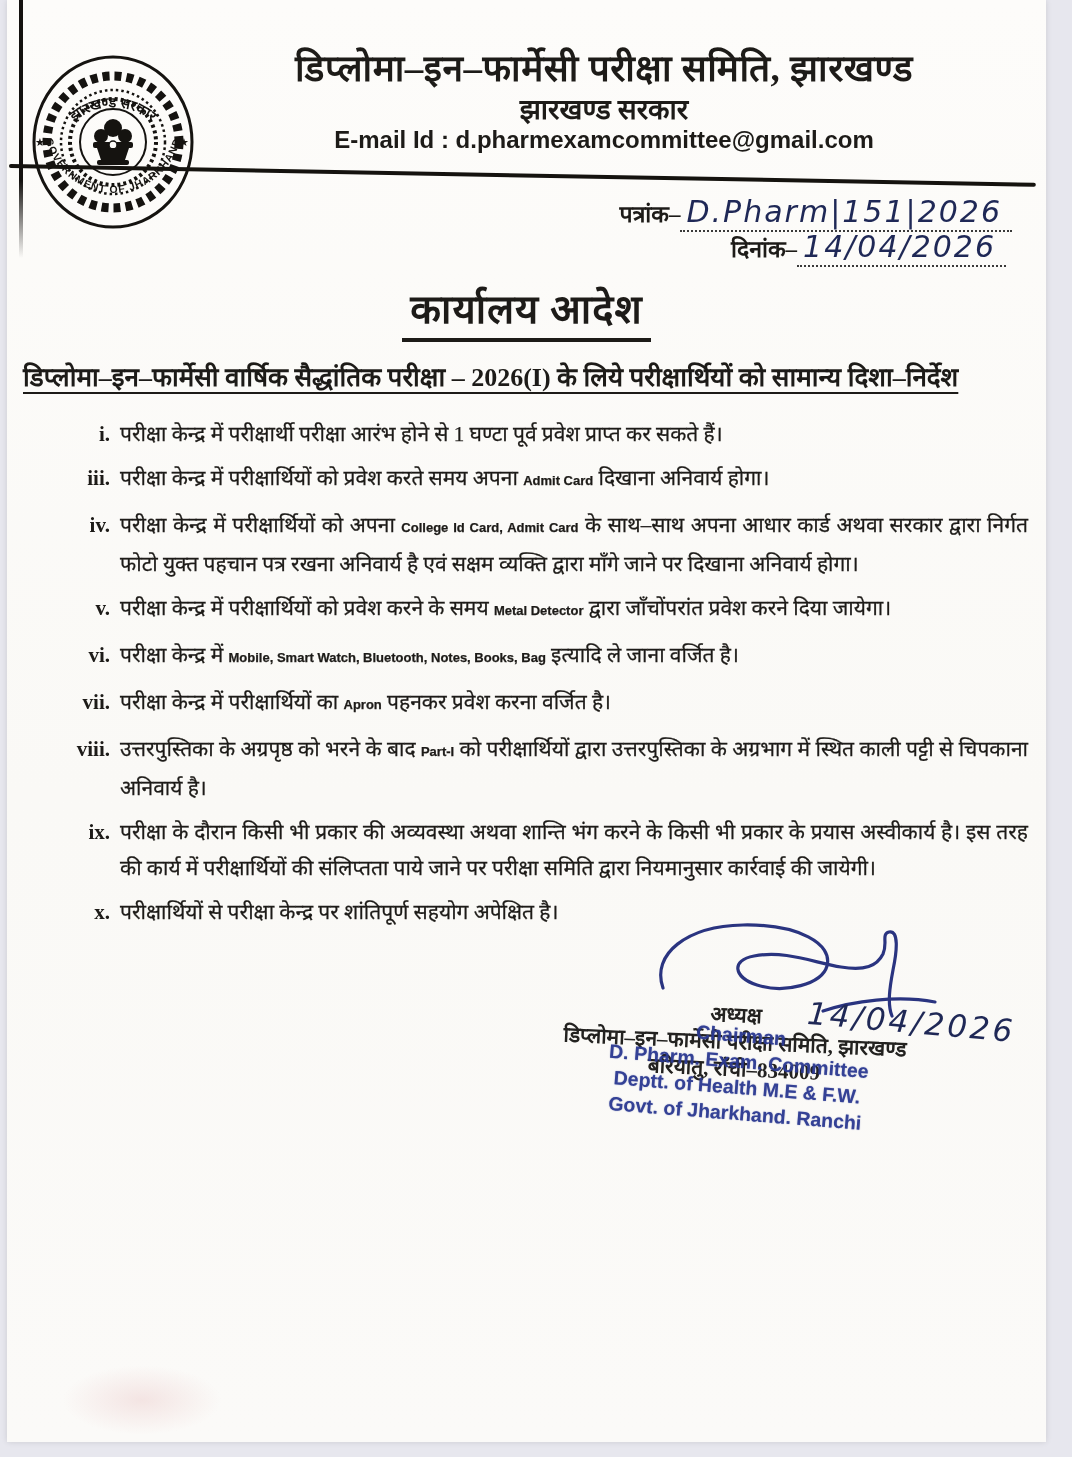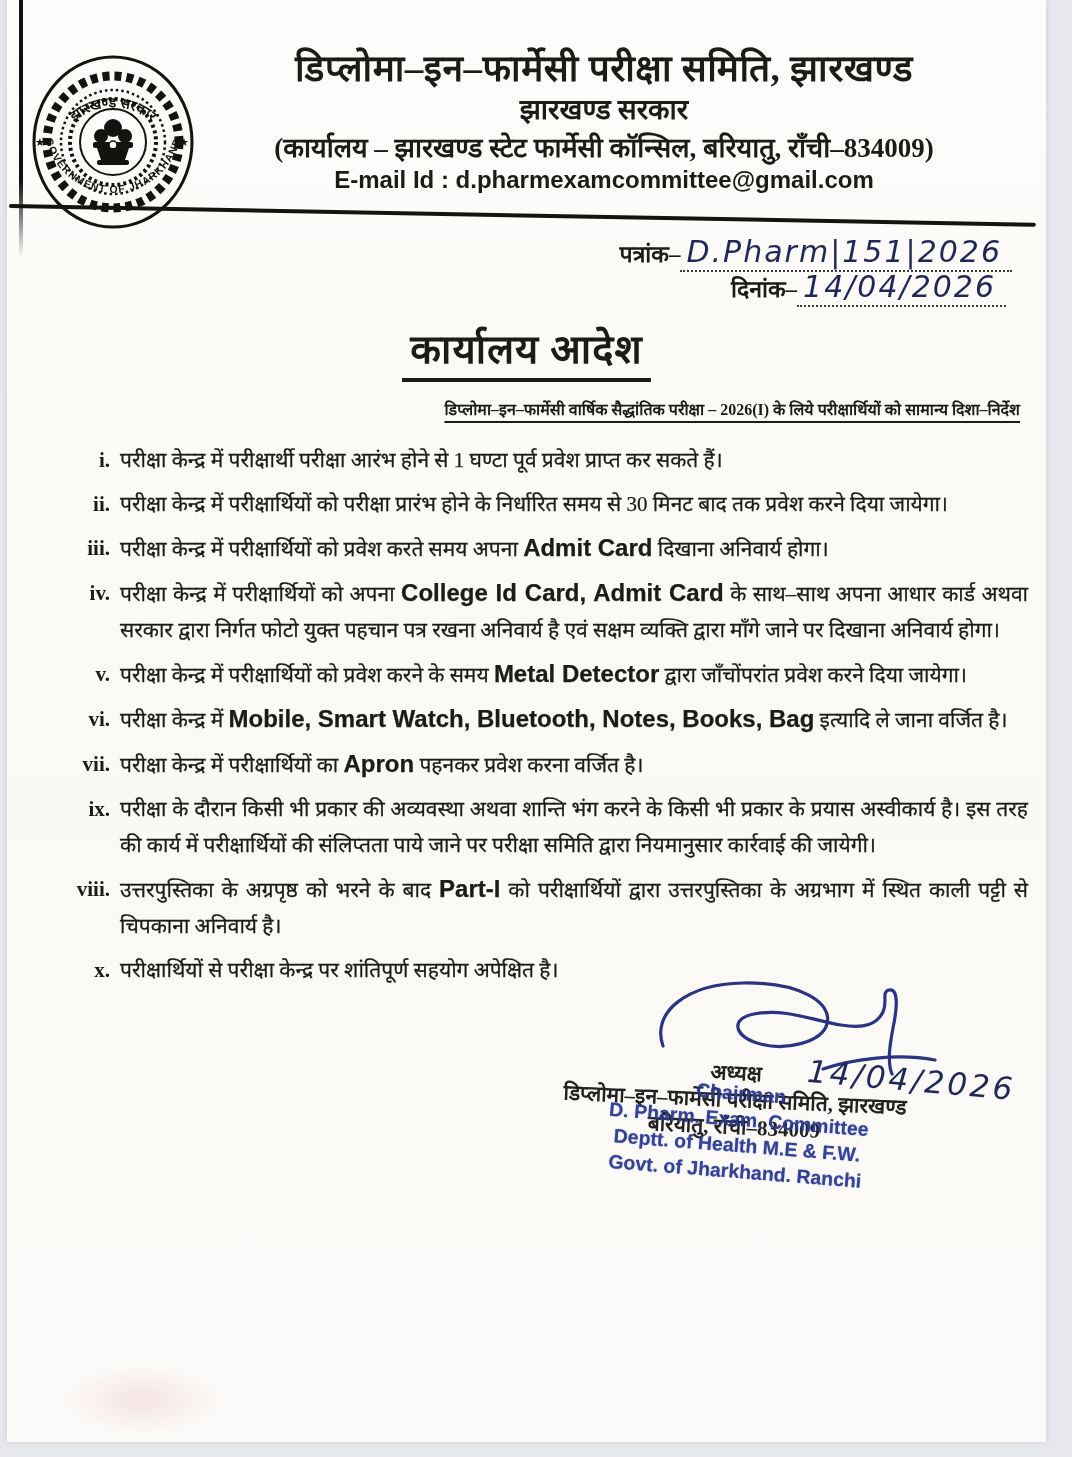--- a/index.html
+++ b/index.html
@@ -51,30 +51,30 @@
   }
   .ref-date{margin-right:6px;}
 
   
   .title-wrap{text-align:center;margin-top:16px;}
   .order-title{
     display:inline-block;font-size:40px;font-weight:bold;letter-spacing:1px;
     border-bottom:4px solid #1d1b18;padding:0 8px 3px;
   }
   .order-subtitle{
-    margin:16px 26px 0 16px;text-align:right;font-size:16px;font-weight:bold;
+    margin:16px 26px 0 16px;text-align:left;font-size:26px;font-weight:bold;
     text-decoration:underline;text-decoration-thickness:2px;text-underline-offset:6px;
   }
 
   
   .directives{margin:22px 18px 0 48px;}
   .item{display:flex;margin-bottom:8px;font-size:21px;line-height:36px;}
   .num{flex:none;width:55px;text-align:right;font-weight:bold;padding-right:10px;}
   .txt{flex:1;text-align:justify;-webkit-text-stroke:.25px #1d1b18;}
-  .txt b{font-family:"Liberation Sans","DejaVu Sans",sans-serif;font-size:24px;}
+  .txt b{font-family:"Liberation Sans","DejaVu Sans",sans-serif;font-size:13px;}
 
   
   .sig-area{position:relative;height:292px;margin-top:4px;}
   .sig-svg{position:absolute;left:636px;top:-22px;}
   .sig-date{
     position:absolute;left:800px;top:66px;font-size:31px;letter-spacing:3px;
     transform:rotate(5deg);white-space:nowrap;
   }
   .sign-hi{
     position:absolute;left:448px;top:64px;width:560px;text-align:center;
@@ -128,21 +128,20 @@
       <text font-family="Liberation Sans, DejaVu Sans, sans-serif" font-size="10.5" font-weight="bold" letter-spacing="1" fill="#151310">
         <textPath href="#arcBot" startOffset="50%" text-anchor="middle">GOVERNMENT OF JHARKHAND</textPath>
       </text>
       <text x="8" y="96" font-size="11" fill="#151310">★</text>
       <text x="152" y="96" font-size="11" fill="#151310">★</text>
     </svg>
 
     <div class="head-text">
       <div class="org-line1">डिप्लोमा–इन–फार्मेसी परीक्षा समिति, झारखण्ड</div>
       <div class="org-line3">झारखण्ड सरकार</div>
-      <div class="office-line">(कार्यालय – झारखण्ड स्टेट फार्मेसी कॉन्सिल, बरियातु, राँची–834009)</div>
       <div class="email-line">E-mail Id : d.pharmexamcommittee@gmail.com</div>
     </div>
 
     <div class="head-rule"></div>
   </div>
 
   <div class="ref-row">
     <div>
       <span class="ref-label">पत्रांक–</span><span class="hand hand-value">D.Pharm|151|2026</span>
     </div>
@@ -155,50 +154,46 @@
     <div class="order-title">कार्यालय आदेश</div>
   </div>
   <div class="order-subtitle">डिप्लोमा–इन–फार्मेसी वार्षिक सैद्धांतिक परीक्षा – 2026(I) के लिये परीक्षार्थियों को सामान्य दिशा–निर्देश</div>
 
   <div class="directives">
       <div class="item">
         <span class="num">i.</span>
         <span class="txt"><span>परीक्षा केन्द्र में परीक्षार्थी परीक्षा आरंभ होने से 1 घण्टा पूर्व प्रवेश प्राप्त कर सकते हैं।</span></span>
       </div>
       <div class="item">
-        <span class="num">ii.</span>
-        <span class="txt"><span>परीक्षा केन्द्र में परीक्षार्थियों को परीक्षा प्रारंभ होने के निर्धारित समय से 30 मिनट बाद तक प्रवेश करने दिया जायेगा।</span></span>
-      </div>
-      <div class="item">
         <span class="num">iii.</span>
         <span class="txt"><span>परीक्षा केन्द्र में परीक्षार्थियों को प्रवेश करते समय अपना </span><b>Admit Card</b><span> दिखाना अनिवार्य होगा।</span></span>
       </div>
       <div class="item">
         <span class="num">iv.</span>
         <span class="txt"><span>परीक्षा केन्द्र में परीक्षार्थियों को अपना </span><b>College Id Card, Admit Card</b><span> के साथ–साथ अपना आधार कार्ड अथवा सरकार द्वारा निर्गत फोटो युक्त पहचान पत्र रखना अनिवार्य है एवं सक्षम व्यक्ति द्वारा माँगे जाने पर दिखाना अनिवार्य होगा।</span></span>
       </div>
       <div class="item">
         <span class="num">v.</span>
         <span class="txt"><span>परीक्षा केन्द्र में परीक्षार्थियों को प्रवेश करने के समय </span><b>Metal Detector</b><span> द्वारा जाँचोंपरांत प्रवेश करने दिया जायेगा।</span></span>
       </div>
       <div class="item">
         <span class="num">vi.</span>
         <span class="txt"><span>परीक्षा केन्द्र में </span><b>Mobile, Smart Watch, Bluetooth, Notes, Books, Bag</b><span> इत्यादि ले जाना वर्जित है।</span></span>
       </div>
       <div class="item">
         <span class="num">vii.</span>
         <span class="txt"><span>परीक्षा केन्द्र में परीक्षार्थियों का </span><b>Apron</b><span> पहनकर प्रवेश करना वर्जित है।</span></span>
       </div>
       <div class="item">
+        <span class="num">viii.</span>
+        <span class="txt"><span>उत्तरपुस्तिका के अग्रपृष्ठ को भरने के बाद </span><b>Part-I</b><span> को परीक्षार्थियों द्वारा उत्तरपुस्तिका के अग्रभाग में स्थित काली पट्टी से चिपकाना अनिवार्य है।</span></span>
+      </div>
+      <div class="item">
         <span class="num">ix.</span>
         <span class="txt"><span>परीक्षा के दौरान किसी भी प्रकार की अव्यवस्था अथवा शान्ति भंग करने के किसी भी प्रकार के प्रयास अस्वीकार्य है। इस तरह की कार्य में परीक्षार्थियों की संलिप्तता पाये जाने पर परीक्षा समिति द्वारा नियमानुसार कार्रवाई की जायेगी।</span></span>
-      </div>
-      <div class="item">
-        <span class="num">viii.</span>
-        <span class="txt"><span>उत्तरपुस्तिका के अग्रपृष्ठ को भरने के बाद </span><b>Part-I</b><span> को परीक्षार्थियों द्वारा उत्तरपुस्तिका के अग्रभाग में स्थित काली पट्टी से चिपकाना अनिवार्य है।</span></span>
       </div>
       <div class="item">
         <span class="num">x.</span>
         <span class="txt"><span>परीक्षार्थियों से परीक्षा केन्द्र पर शांतिपूर्ण सहयोग अपेक्षित है।</span></span>
       </div>
     </div>
 
   <div class="sig-area">
 
     <svg class="sig-svg" width="300" height="120" viewBox="0 0 300 120">

